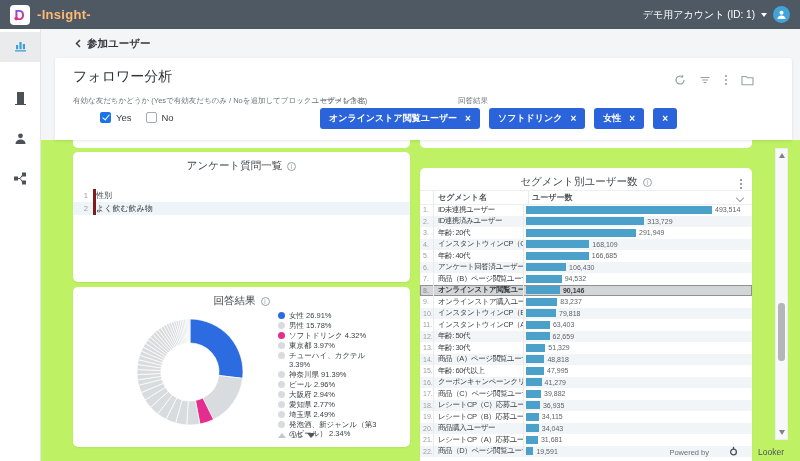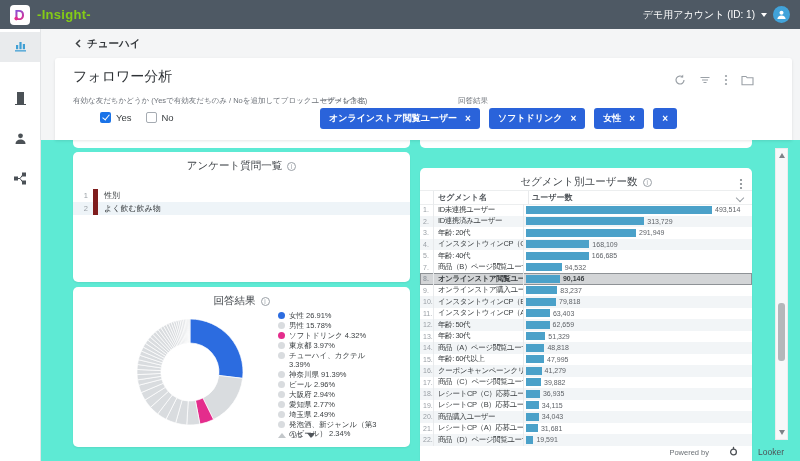--- a/index.html
+++ b/index.html
@@ -4,21 +4,21 @@
 <style>
   html,body{margin:0;padding:0}
   body{width:800px;height:461px;position:relative;overflow:hidden;background:#f4f5f6;
        font-family:"Liberation Sans","DejaVu Sans",sans-serif;-webkit-font-smoothing:antialiased}
   
   .topbar{position:absolute;left:0;top:0;width:800px;height:29px;background:#4e5964;
           display:flex;align-items:center;padding:0 10px;box-sizing:border-box;z-index:5}
   .brand{display:flex;align-items:center;cursor:pointer}
   .logo-box{width:20px;height:20px;background:#fff;border-radius:4px;display:flex;align-items:center;
             justify-content:center;margin-right:7px}
-  .brand-name{color:#84cc16;font-size:13px;font-weight:700;letter-spacing:.3px}
+  .brand-name{color:#fdba74;font-size:13px;font-weight:700;letter-spacing:.3px}
   .account{margin-left:auto;display:flex;align-items:center;gap:6px;color:#fff;font-size:10px;cursor:pointer}
   .caret{width:0;height:0;border-left:3.5px solid transparent;border-right:3.5px solid transparent;border-top:4px solid #fff}
   .avatar{width:17px;height:17px;border-radius:50%;background:#41a3da;display:flex;align-items:center;justify-content:center}
   
   .sidebar{position:absolute;top:29px;left:0;width:40px;bottom:0;background:#fff;border-right:1px solid #e3e5e7;z-index:4}
   .side-item{position:absolute;left:0;width:40px;height:30px;display:flex;align-items:center;justify-content:center;cursor:pointer}
   .side-item.active{background:#e9ebed}
   
   .back-row{position:absolute;left:40px;top:29px;width:760px;height:30px;display:flex;align-items:center;
             padding-left:35px;box-sizing:border-box;gap:6px;font-size:10.5px;font-weight:700;color:#33373b;cursor:pointer}
@@ -36,21 +36,21 @@
   .checkbox.checked::after{content:"";position:absolute;left:3.5px;top:1.2px;width:3px;height:6px;
                            border-right:1.6px solid #fff;border-bottom:1.6px solid #fff;transform:rotate(40deg)}
   .checkbox.un{border:1.5px solid #a5abb2;background:#fff}
   .cb-label{margin-left:5px}
   .cb-gap{margin-left:14px}
   .chips{position:absolute;left:265px;top:50px;display:flex;gap:9px}
   .chip{height:21px;border-radius:3px;color:#fff;display:flex;align-items:center;gap:8px;
         padding:0 9px;font-size:9px;font-weight:700;white-space:nowrap;cursor:pointer}
   .chip-x{font-size:10px;font-weight:700;cursor:pointer}
   
-  .dashboard{position:absolute;left:40px;top:140px;width:760px;height:321px;background:#5eead4;z-index:1}
+  .dashboard{position:absolute;left:40px;top:140px;width:760px;height:321px;background:#bef264;z-index:1}
   .strip{position:absolute;top:0;height:8px;background:#fff;border-radius:0 0 5px 5px}
   .strip.l{left:33px;width:337px}.strip.r{left:380px;width:332px}
   .panel{position:absolute;background:#fff;border-radius:5px;box-shadow:0 1px 2px rgba(0,0,0,.07)}
   .panel.questions{left:33px;top:12px;width:337px;height:130px}
   .panel.donut{left:33px;top:147px;width:337px;height:160px}
   .panel.segments{left:380px;top:28px;width:332px;height:353px}
   .panel-title{position:absolute;top:7px;left:0;right:0;display:flex;justify-content:center;align-items:center;
                gap:5px;font-size:10.5px;color:#40454a;font-weight:500}
   .info{width:9px;height:9px;border:1px solid #9aa0a6;border-radius:50%;font-size:6.5px;color:#9aa0a6;
         text-align:center;line-height:8px;box-sizing:border-box;cursor:pointer}
@@ -60,21 +60,21 @@
   .kebab{position:absolute;right:9px;top:8px;cursor:pointer}
   
   .qhead{position:absolute;top:24px;left:0;right:0;height:13px;border-top:1px solid #eceeef;border-bottom:1px solid #eceeef;
          display:flex;align-items:center;font-size:8px;font-weight:700;color:#50555a}
   .qhead .hcell{flex:1;border-left:1px solid #e8eaec;padding-left:6px;height:100%;display:flex;align-items:center}
   .qhead .numsp{width:20px;flex:none}
   .qhead .chev{position:absolute;right:11px;top:4px}
   .qrows{position:absolute;top:37px;left:0;right:0}
   .trow{height:13px;display:flex;align-items:center;font-size:8px;color:#3c4043;cursor:pointer}
   .trow .cell-num{width:20px;flex:none;color:#9aa0a6;text-align:right;padding-right:5px;box-sizing:border-box;font-size:7.5px}
-  .trow .cell-q{flex:1;border-left:5px solid #7f1d1d;padding-left:6px;height:100%;display:flex;align-items:center}
+  .trow .cell-q{flex:1;border-left:3px solid #7f1d1d;height:100%;display:flex;align-items:center}
   .trow.stripe{background:#eef4f8}
   
   .shead{position:absolute;top:22px;left:0;right:0;height:13px;border-top:1px solid #eceeef;border-bottom:1px solid #eceeef;
          display:flex;align-items:center;font-size:8px;font-weight:700;color:#50555a}
   .shead .numsp{width:13px;flex:none}
   .shead .hname{width:90px;flex:none;border-left:1px solid #e8eaec;padding-left:4px;height:100%;display:flex;align-items:center}
   .shead .hval{flex:1;border-left:1px solid #e8eaec;padding-left:3px;height:100%;display:flex;align-items:center}
   .shead .chev{position:absolute;right:9px;top:4px}
   .srows{position:absolute;top:36px;left:0;right:0}
   .srow{height:11.5px;display:flex;align-items:center;font-size:7.5px;color:#3c4043;cursor:pointer}
@@ -177,21 +177,21 @@
     </span>
   </div>
 </nav>
 
 <div class="back-row">
   <span>
     <svg width="6" height="9" viewBox="0 0 6 9">
         <path d="M5 1L1.5 4.5 5 8" stroke="#3c4043" stroke-width="1.5" fill="none"></path>
       </svg>
   </span>
-  <span>チューハイ</span>
+  <span>参加ユーザー</span>
 </div>
 
 <section class="filter-card">
   <h1 class="page-title">フォロワー分析</h1>
   <div class="toolbar">
     <span class="tool">
       <svg width="12" height="12" viewBox="0 0 12 12">
           <path d="M10 6a4 4 0 1 1-1.2-2.85" stroke="#9aa0a6" stroke-width="1.2" fill="none"></path>
           <path d="M9.2 0.6v2.8H6.4z" fill="#9aa0a6"></path>
         </svg>
@@ -416,20 +416,28 @@
           </span>
         </div>
         <div class="srow">
           <span class="cell-num">5.</span>
           <span class="cell-name">年齢: 40代</span>
           <span class="cell-bar">
             <span class="bar" style="width: 62.8217px; background: rgb(75, 161, 201);"></span>
             <span class="val">166,685</span>
           </span>
         </div>
+        <div class="srow stripe">
+          <span class="cell-num">6.</span>
+          <span class="cell-name">アンケート回答済ユーザー</span>
+          <span class="cell-bar">
+            <span class="bar" style="width: 40.1123px; background: rgb(75, 161, 201);"></span>
+            <span class="val">106,430</span>
+          </span>
+        </div>
         <div class="srow">
           <span class="cell-num">7.</span>
           <span class="cell-name">商品（B）ページ閲覧ユーザー</span>
           <span class="cell-bar">
             <span class="bar" style="width: 35.6281px; background: rgb(75, 161, 201);"></span>
             <span class="val">94,532</span>
           </span>
         </div>
         <div class="srow stripe selected">
           <span class="cell-num">8.</span>

